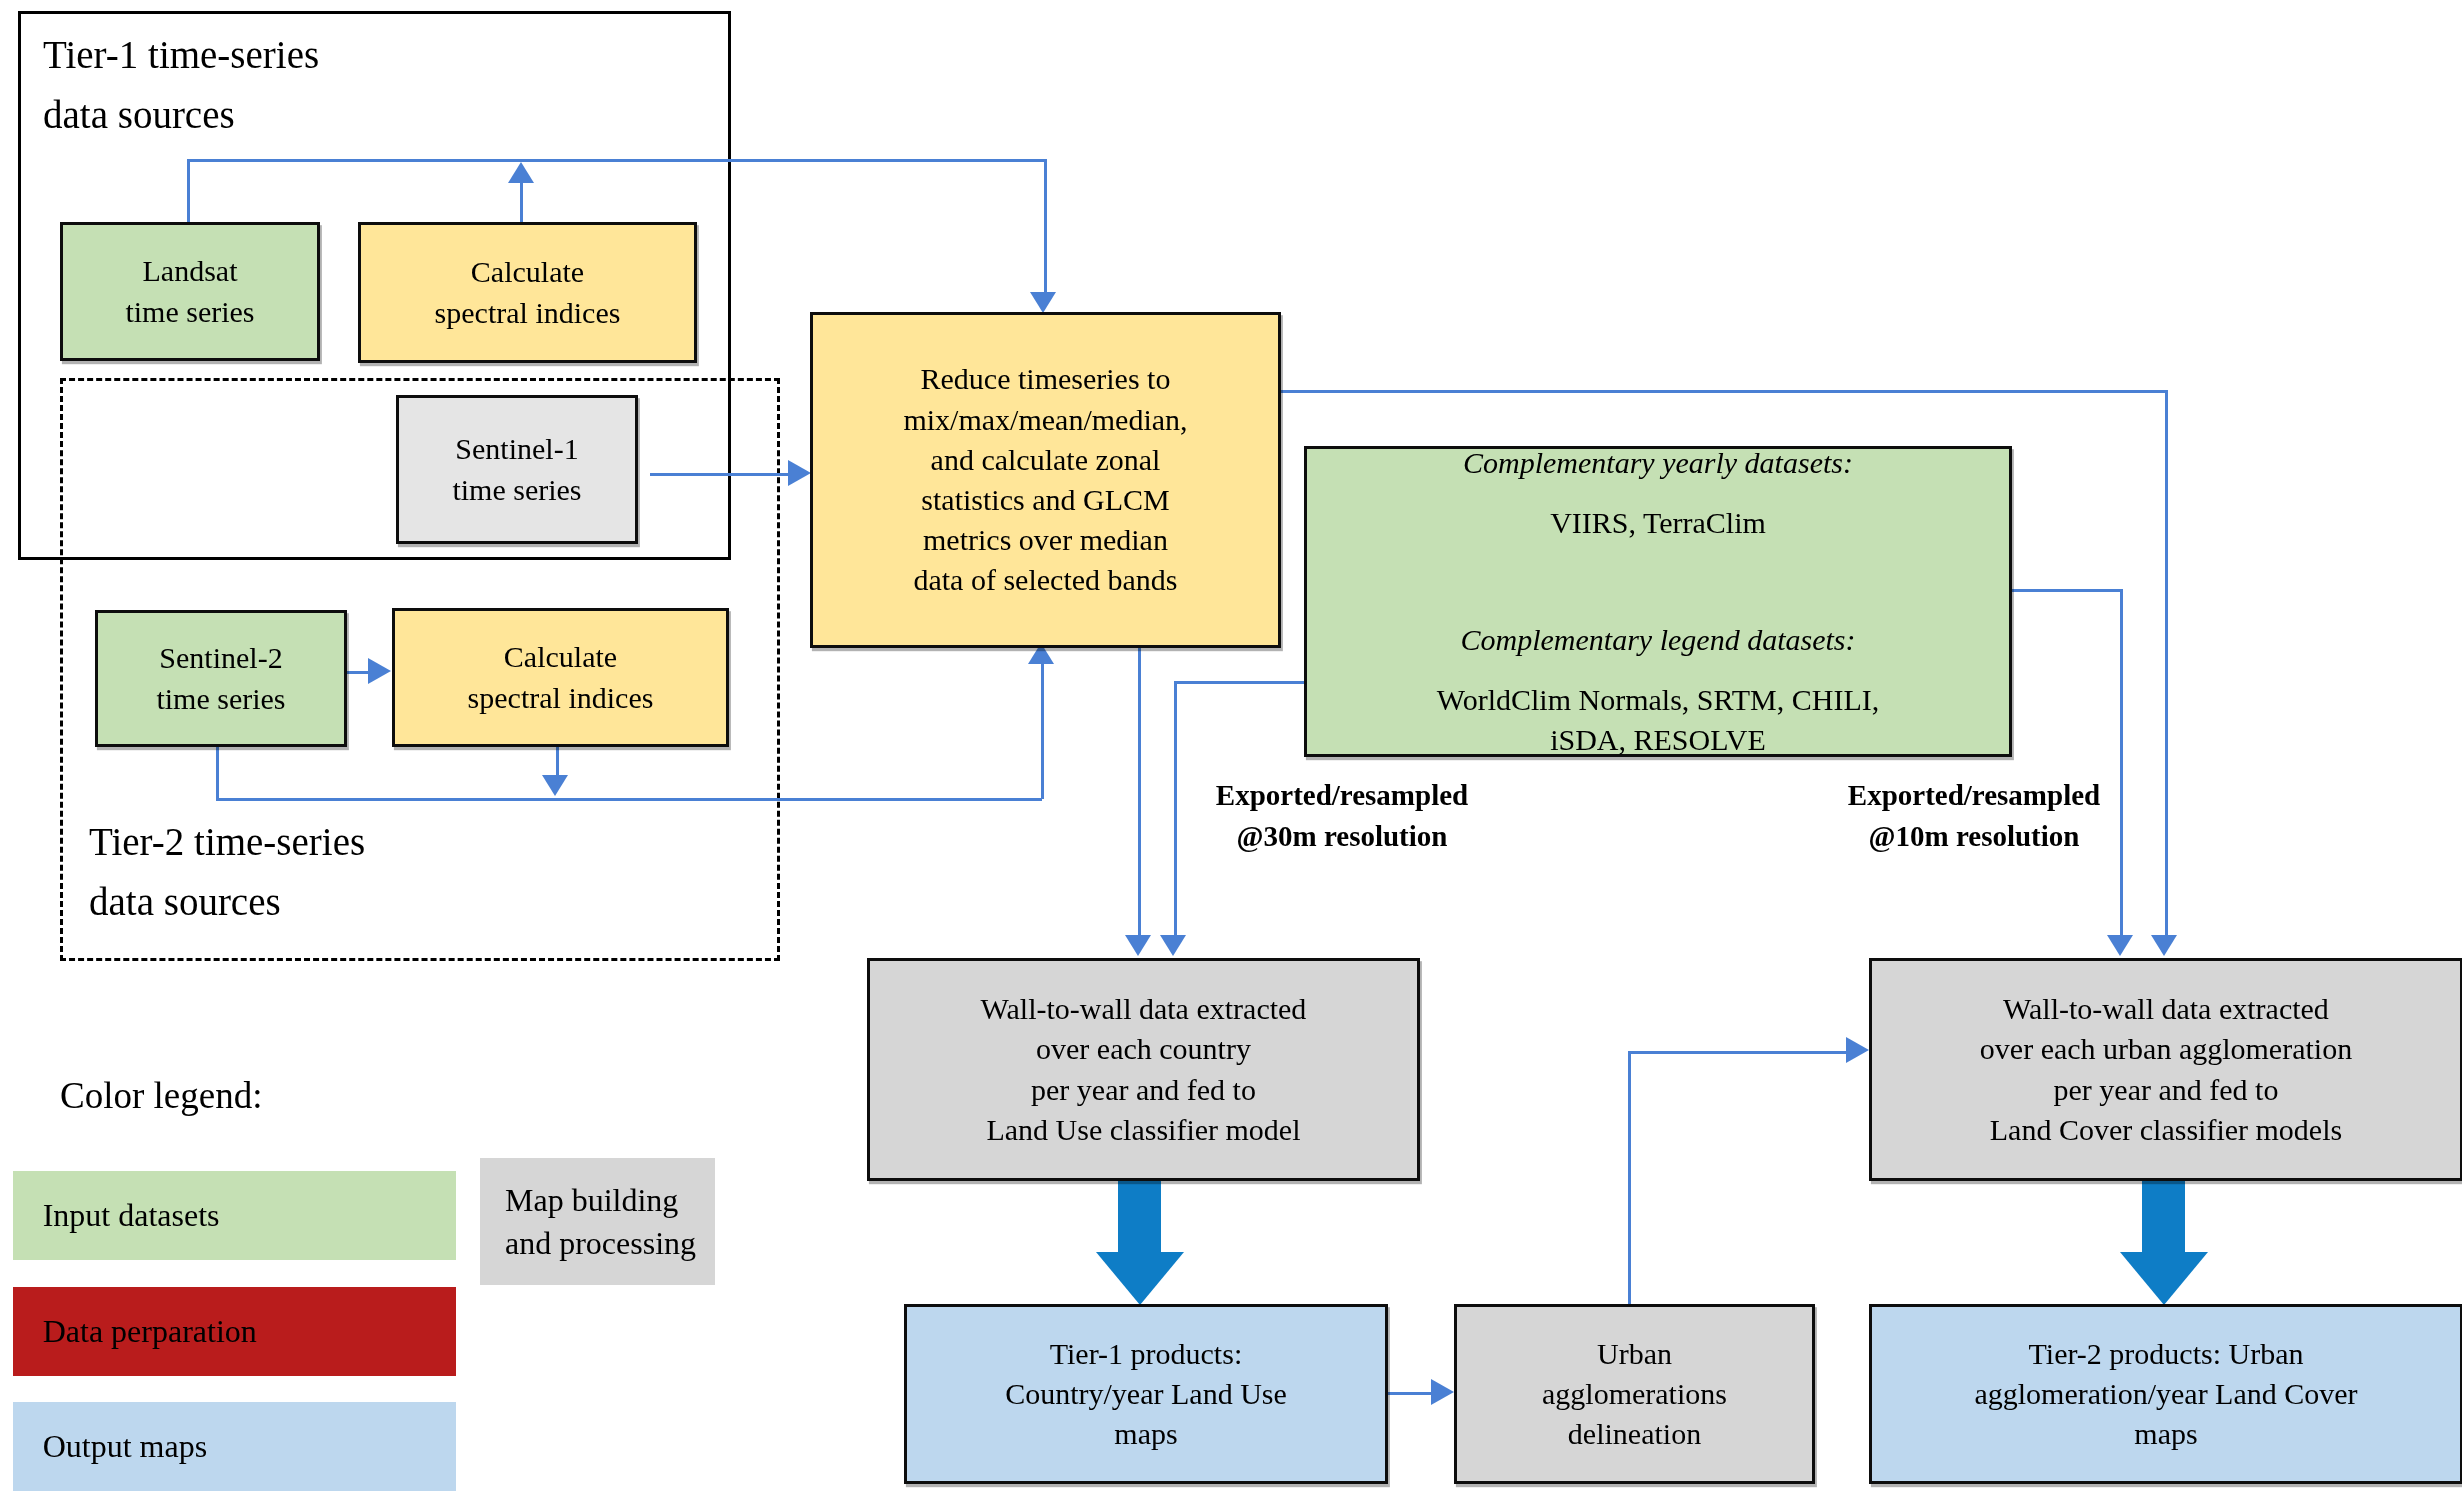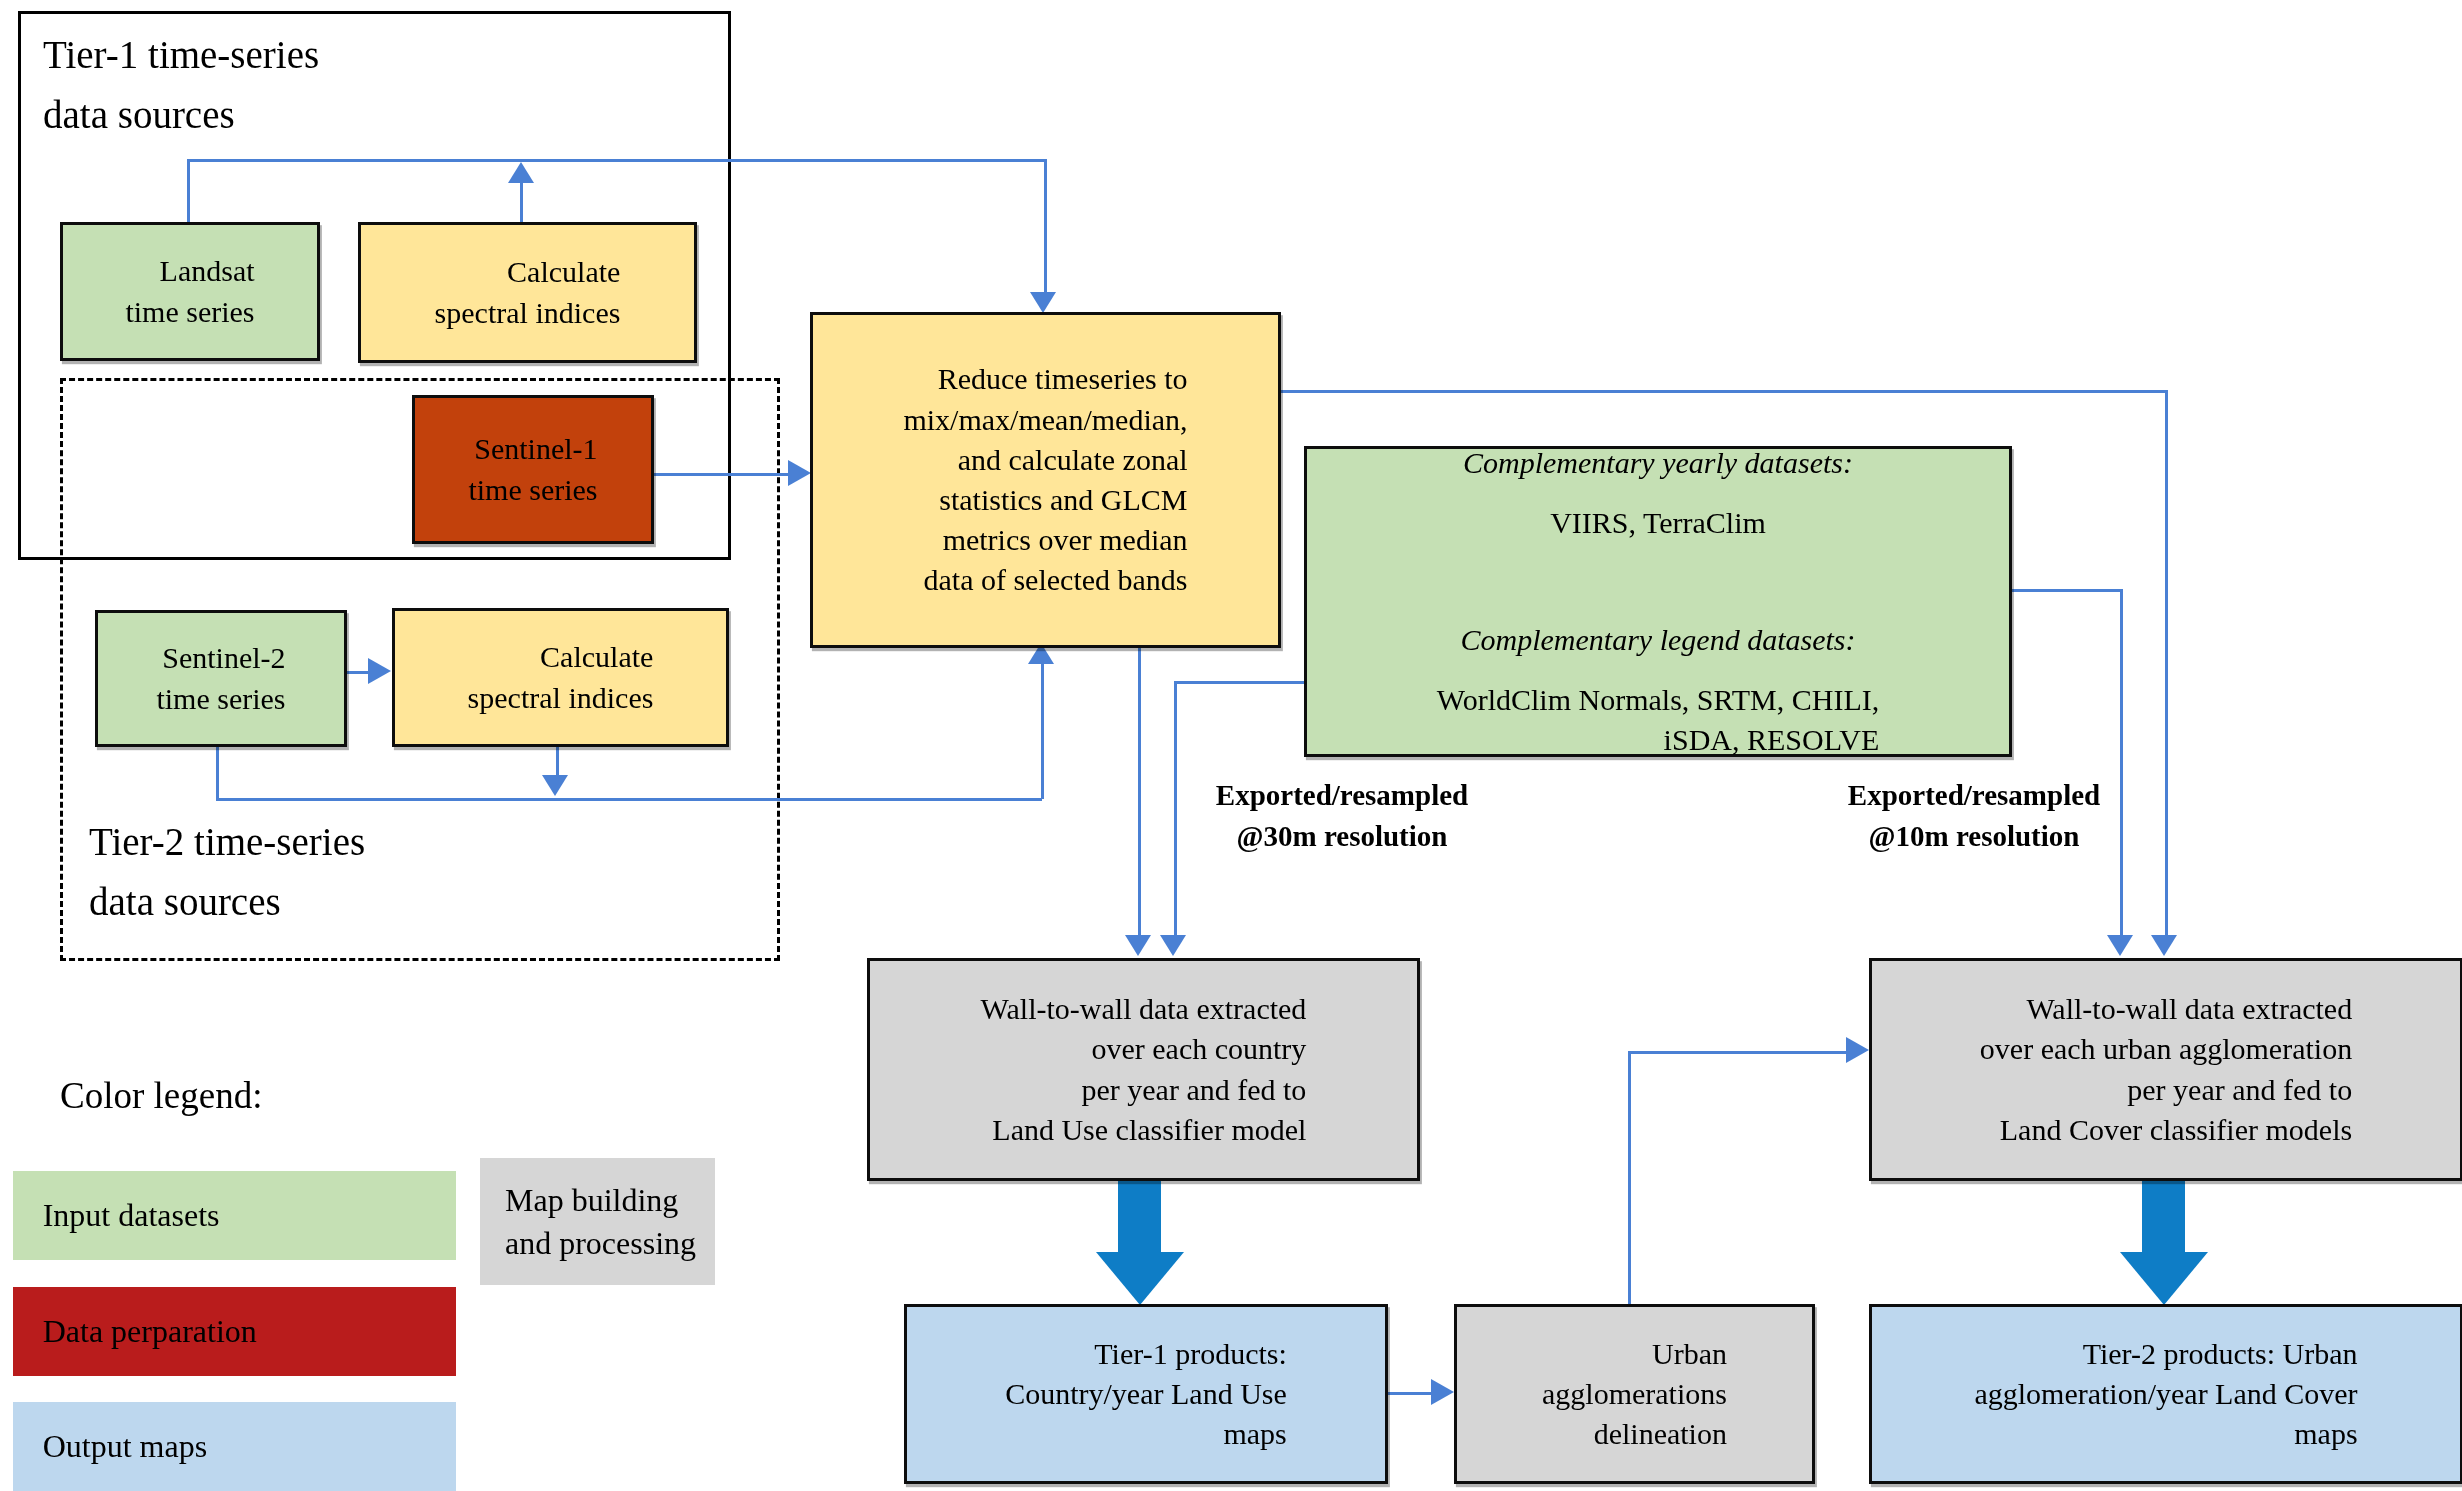--- a/index.html
+++ b/index.html
@@ -7,21 +7,21 @@
     position:relative;width:2462px;height:1491px;background:#ffffff;overflow:hidden;
     font-family:"Liberation Serif","DejaVu Serif",serif;color:#000;padding-left:28px;
   }
   
   .group{position:absolute;border:3.8px solid #000;background:transparent;z-index:1;}
   .group.dashed{border-style:dashed;}
   .group-label{position:absolute;font-size:39px;line-height:1.55;white-space:pre-line;z-index:4;}
   
   .node{
     position:absolute;border:3.2px solid #0d0d0d;z-index:3;
-    display:flex;align-items:center;justify-content:center;text-align:right;
+    display:flex;align-items:center;justify-content:center;text-align:center;
     font-size:30px;line-height:1.34;white-space:pre-line;
     box-shadow:1.9px 3.2px 0 rgba(0,0,0,0.30);
   }
   .comp-inner{display:flex;flex-direction:column;align-items:center;justify-content:center;gap:20px;width:100%;}
   .comp-title{font-style:italic;}
   .comp-gap{height:37px;}
   
   .h,.v{position:absolute;background:var(--connector);z-index:2;}
   .h{height:2.5px;} .v{width:2.5px;}
   .ah{position:absolute;width:0;height:0;border-style:solid;border-color:transparent;z-index:2;}
@@ -99,21 +99,21 @@
     <div class="stem" style="left:1118px;top:1175px;width:43px;height:79px;"></div>
     <div class="thick-head" style="left:1096px;top:1252px;"></div>
     <div class="stem" style="left:2142px;top:1175px;width:43px;height:79px;"></div>
     <div class="thick-head" style="left:2120px;top:1252px;"></div>
   </div>
 
   <div class="node" style="left: 60px; top: 222px; width: 254px; height: 133px; background-color: rgb(197, 224, 180);">Landsat
 time series</div>
   <div class="node" style="left: 358px; top: 222px; width: 333px; height: 135px; background-color: rgb(255, 230, 153);">Calculate
 spectral indices</div>
-  <div class="node" style="left: 412px; top: 395px; width: 236px; height: 143px; background-color: #c2410c;">Sentinel-1
+  <div class="node" style="left: 396px; top: 395px; width: 236px; height: 143px; background-color: #e5e5e5;">Sentinel-1
 time series</div>
   <div class="node" style="left: 95px; top: 610px; width: 246px; height: 131px; background-color: rgb(197, 224, 180);">Sentinel-2
 time series</div>
   <div class="node" style="left: 392px; top: 608px; width: 331px; height: 133px; background-color: rgb(255, 230, 153);">Calculate
 spectral indices</div>
   <div class="node" style="left: 810px; top: 312px; width: 465px; height: 330px; background-color: rgb(255, 230, 153);">Reduce timeseries to
 mix/max/mean/median,
 and calculate zonal
 statistics and GLCM
 metrics over median

